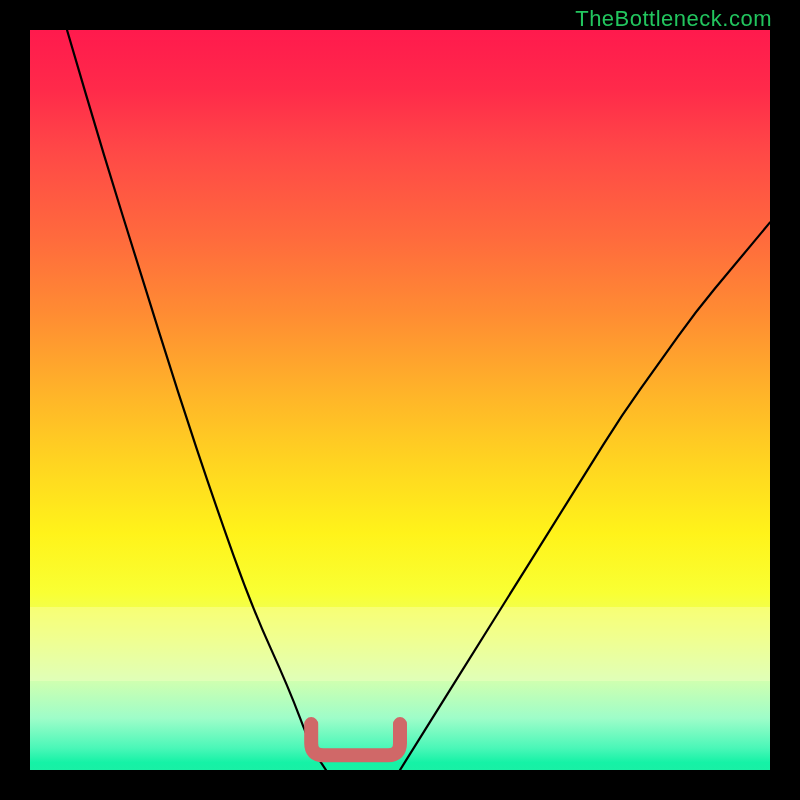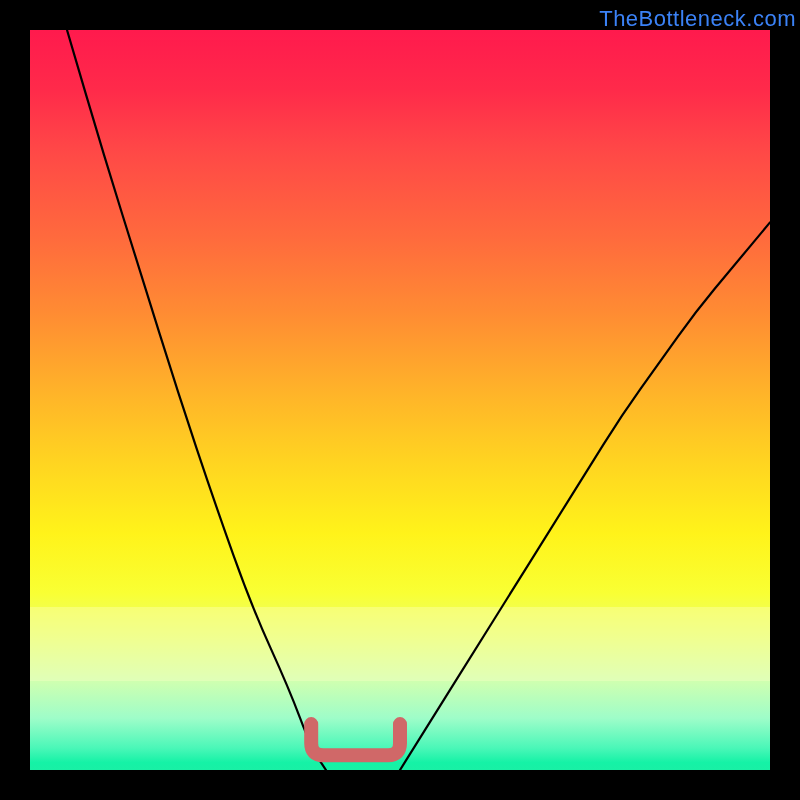--- a/index.html
+++ b/index.html
@@ -69,22 +69,22 @@
   }
   .bracket-path {
     fill: none;
     stroke-width: 14;
     stroke-linecap: round;
     stroke-linejoin: round;
   }
   .watermark {
     position: absolute;
     top: 6px;
-    right: 4px;
-    color: #3b82f6;
+    right: 28px;
+    color: #22c55e;
     font-size: 22px;
     font-weight: 500;
     letter-spacing: 0.5px;
   }
 </style>
 </head>
 <body>
 
 <div class="frame">
 

